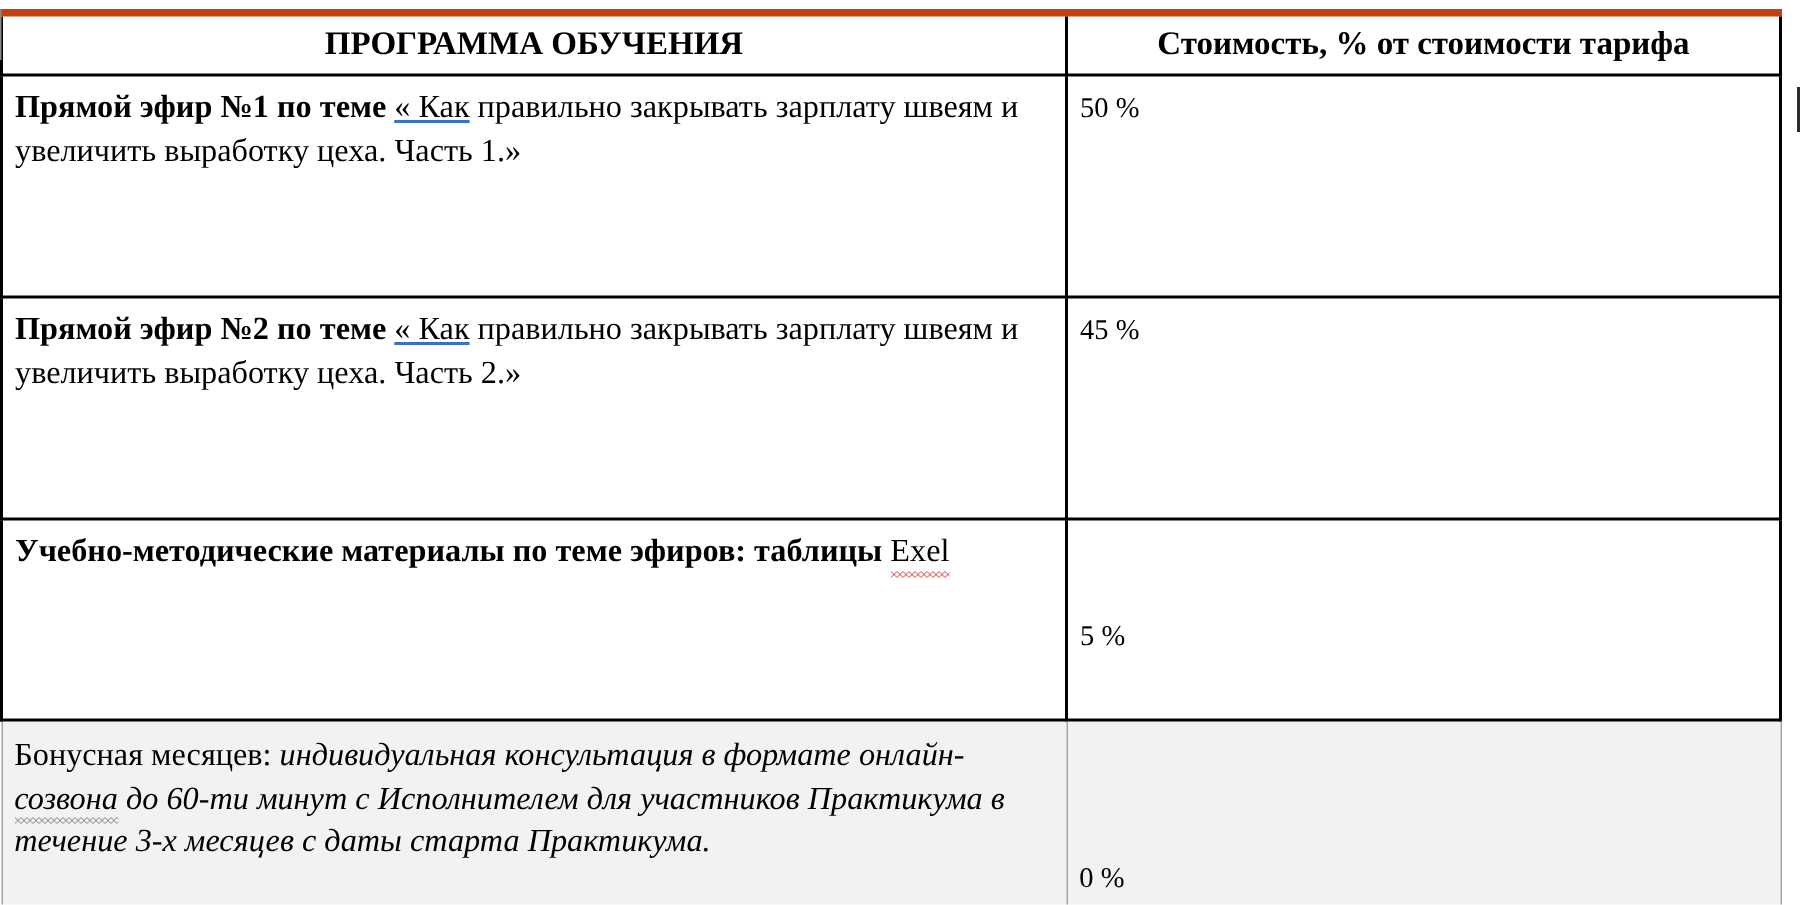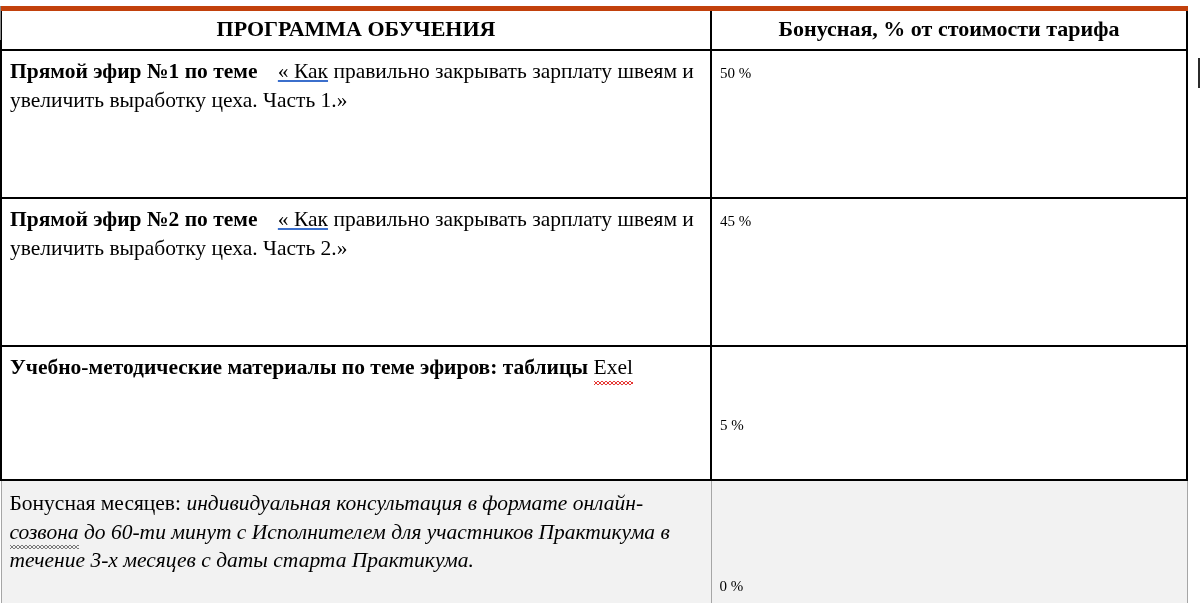--- a/index.html
+++ b/index.html
@@ -101,21 +101,20 @@
     padding-top: 30px;
   }
 
   .lead { white-space: normal; font-weight: bold; }
 
   
   .link-underline {
     text-decoration: underline;
     text-decoration-color: #3b6fcc;
     text-underline-offset: 2px;
-    margin-left: 15px;
   }
 
   
   .spell {
     position: relative;
     display: inline-block;
   }
   .spell::after {
     content: "";
     position: absolute;
@@ -131,39 +130,39 @@
   }
   .spell-grey::after {
     background-image:
       linear-gradient(45deg, transparent 45%, #7a7a7a 45%, #7a7a7a 55%, transparent 55%),
       linear-gradient(-45deg, transparent 45%, #7a7a7a 45%, #7a7a7a 55%, transparent 55%);
   }
 
   .bonus-label { font-style: normal; }
   .bonus-italic { font-style: italic; font-weight: normal; }
 
-  .price-value { font-size: 15px; text-align: center; }
+  .price-value { font-size: 19px; text-align: center; }
 </style>
 </head>
 <body>
 
 <div class="page">
 
   <div class="margin-tick-left"></div>
   <div class="margin-tick-right"></div>
 
   <table class="program-table">
     <colgroup>
       <col class="col-program">
       <col class="col-price">
     </colgroup>
     <thead>
       <tr>
         <th>ПРОГРАММА ОБУЧЕНИЯ</th>
-        <th>Бонусная, % от стоимости тарифа</th>
+        <th>Стоимость, % от стоимости тарифа</th>
       </tr>
     </thead>
     <tbody>
 
       <tr class="row-live">
         <td class="program">
           <span class="lead">Прямой эфир №1 по теме </span><span class="link-underline">« Как</span><span> правильно закрывать зарплату швеям и увеличить выработку цеха. Часть 1.»</span>
         </td>
         <td class="price">
           <span class="price-value">50 %</span>

